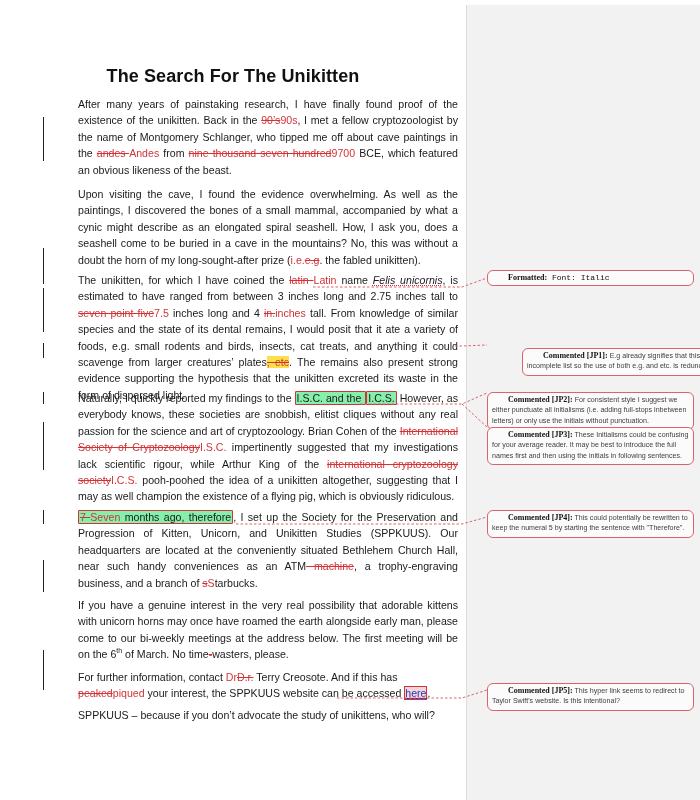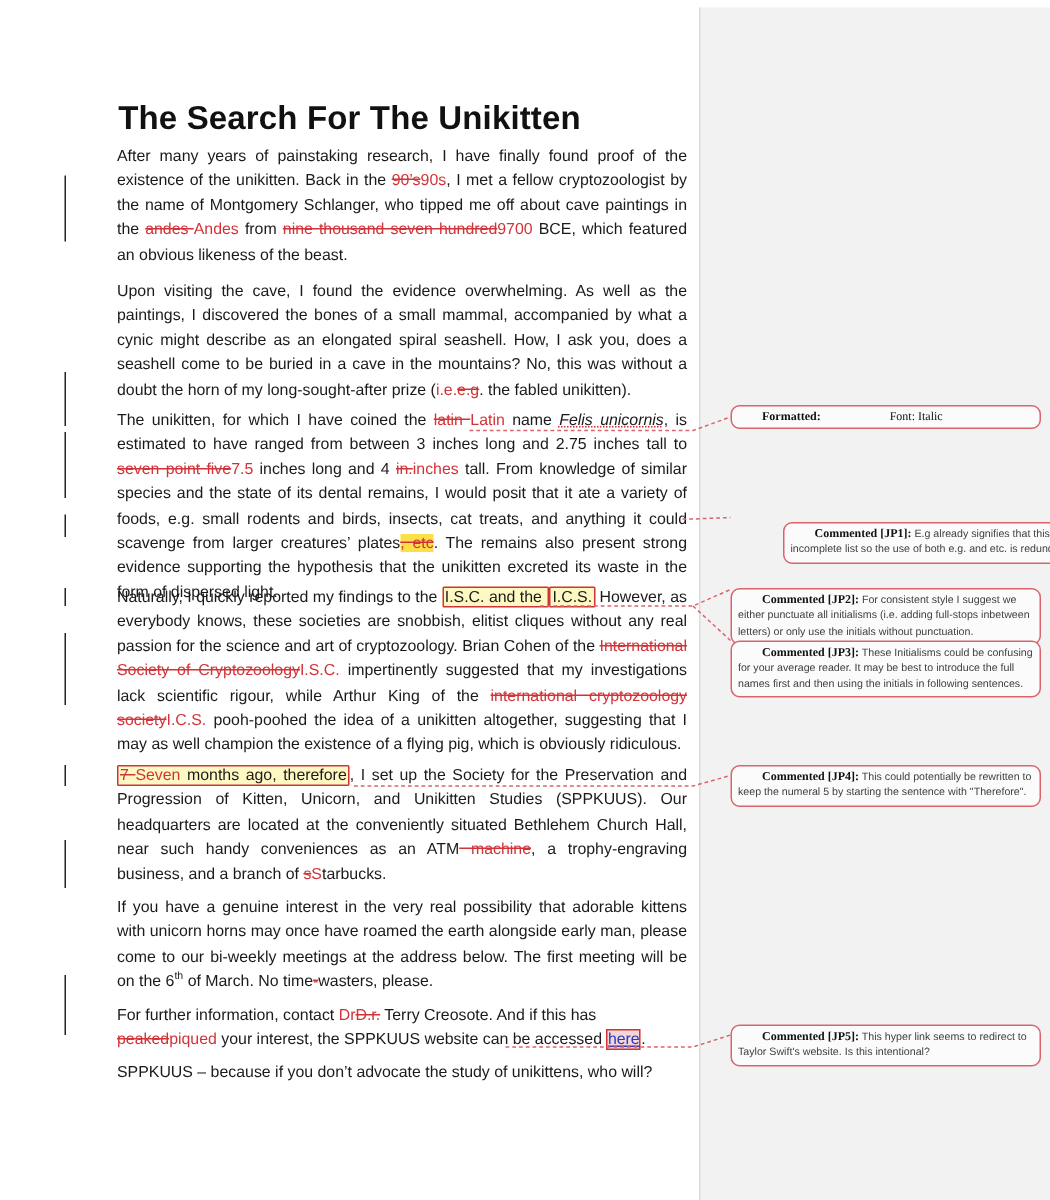--- a/index.html
+++ b/index.html
@@ -10,32 +10,32 @@
   }
   .page {
     position: absolute; left: 0; top: 0; width: 466px; height: 800px; background: #fff;
   }
   .markup-pane {
     position: absolute; left: 466px; top: 5px; width: 234px; height: 795px;
     background: #f2f2f2; border-left: 1px solid #dcdcdc;
   }
   .title {
     position: absolute; left: 0; width: 466px; top: 66px; text-align: center;
-    font-family: "Liberation Sans", sans-serif; font-weight: bold; font-size: 22px; color: #111;
+    font-family: "Liberation Sans", sans-serif; font-weight: bold; font-size: 18px; color: #111;
     letter-spacing: 0.1px;
   }
   .para {
     position: absolute; left: 78px; width: 380px;
     font-family: "Liberation Sans", sans-serif; font-size: 10.6px; line-height: 16.4px; color: #1a1a1a;
     text-align: justify;
   }
   .para.left { text-align: left; }
   .del { color: #d13438; text-decoration: line-through; }
   .ins { color: #d13438; }
-  .hl { background: #fef9c3; border: 1px solid #d13438; border-radius: 1px; padding: 0 1px; }
+  .hl { background: #86efac; border: 1px solid #d13438; border-radius: 1px; padding: 0 1px; }
   .hl-soft { background: #fde047; }
   .link { color: #1f3ec7; text-decoration: underline; background: #f6d5d7; border: 1px solid #d13438; }
   sup { font-size: 7px; line-height: 0; }
   .change-bar {
     position: absolute; left: 43px; width: 1.3px; background: #222;
   }
   .balloon {
     position: absolute; left: 487px; width: 207px;
     border: 1.2px solid #d9646b; border-radius: 6px; background: #fbfbfb;
     font-family: "Liberation Sans", sans-serif; font-size: 7.1px; line-height: 10.4px; color: #404040;
@@ -100,21 +100,21 @@
     <path d="M313 287 L462 287 L487 278"></path>
     <path d="M455 346 L462 346 L487 345"></path>
     <path d="M360 404 L462 404 L487 393"></path>
     <path d="M462 404 L487 427"></path>
     <path d="M236 524 L462 524 L487 517"></path>
     <path d="M337 698 L462 698 L487 690"></path>
   </g>
 </svg>
 
 <div class="balloon" style="top:270px;height:16px;">
-  <span class="lbl">Formatted:</span><span style="font-family:Liberation Serif, serif;color:#111;font-size:8px;padding-left:44px;"> Font: Italic</span>
+  <span class="lbl">Formatted:</span><span style="font-family:Liberation Mono, monospace;color:#111;font-size:8px;"> Font: Italic</span>
 </div>
 
 <div class="balloon" style="top:348px;margin-left:35px;">
   <span class="lbl">Commented [JP1]:</span><span> E.g already signifies that this is a incomplete list so the use of both e.g. and etc. is redundant.</span>
 </div>
 
 <div class="balloon" style="top:392px;">
   <span class="lbl">Commented [JP2]:</span><span> For consistent style I suggest we either punctuate all initialisms (i.e. adding full-stops inbetween letters) or only use the initials without punctuation.</span>
 </div>
 

